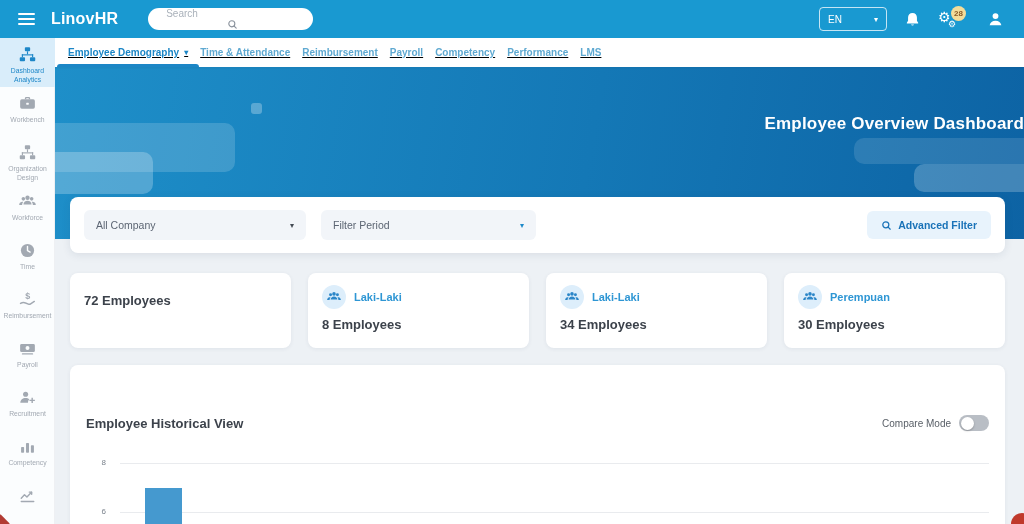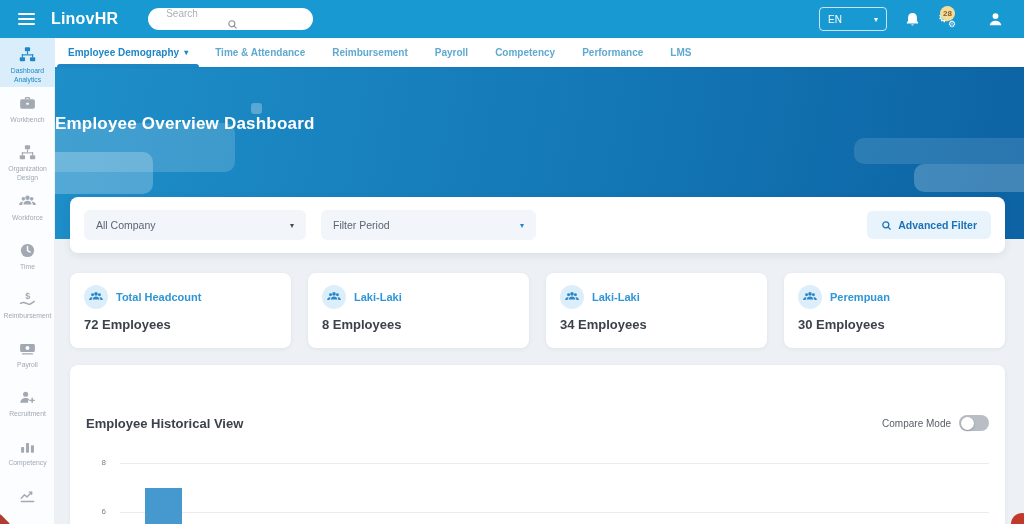--- a/index.html
+++ b/index.html
@@ -17,48 +17,48 @@
   .search-wrap input::placeholder { color:#a9b1ba; }
   .search-wrap svg { width:11px; height:11px; color:#8a929c; }
   .top-right { margin-left:auto; display:flex; align-items:center; gap:17px; }
   .lang { width:68px; height:24px; border:1px solid rgba(255,255,255,.75); border-radius:4px; display:flex; align-items:center; justify-content:space-between; padding:0 8px; color:#fff; font-size:10px; cursor:pointer; }
   .lang .caret { font-size:8px; }
   .bell svg, .profile svg { width:17px; height:17px; display:block; }
   .bell, .profile { cursor:pointer; }
   .gear-wrap { position:relative; width:32px; height:26px; color:#fff; cursor:pointer; }
   .gear-big { position:absolute; left:0; top:4px; font-size:14px; line-height:1; }
   .gear-small { position:absolute; left:10px; top:14px; font-size:9px; line-height:1; }
-  .badge { position:absolute; right:15px; top:0; min-width:15px; height:15px; padding:0 2px; border-radius:50%; background:#f3dd9a; color:#8a5a28; font-size:8px; font-weight:700; display:flex; align-items:center; justify-content:center; }
+  .badge { position:absolute; right:4px; top:0; min-width:15px; height:15px; padding:0 2px; border-radius:50%; background:#f3dd9a; color:#8a5a28; font-size:8px; font-weight:700; display:flex; align-items:center; justify-content:center; }
 
   
   .shell { display:flex; height:486px; }
   .sidebar { width:55px; background:#fbfdfe; display:flex; flex-direction:column; overflow:hidden; box-shadow:inset -1px 0 0 #eef0f3; z-index:4; }
   .side-item { display:flex; flex-direction:column; align-items:center; gap:4px; padding:8px 2px 7px; color:#a2a9b2; min-height:49px; cursor:pointer; }
   .side-item svg { width:17px; height:17px; flex:0 0 auto; }
   .side-item .slabel { font-size:6.8px; text-align:center; line-height:1.3; }
   .side-item.active { background:#d9edfa; color:#1d87c8; }
 
   .main { flex:1; display:flex; flex-direction:column; overflow:hidden; }
-  .tabbar { height:29px; background:#fff; display:flex; align-items:center; gap:27px; padding-left:13px; box-shadow:0 1px 2px rgba(0,0,0,.05); position:relative; z-index:3; }
+  .tabbar { height:29px; background:#fff; display:flex; align-items:center; gap:12px; padding-left:13px; box-shadow:0 1px 2px rgba(0,0,0,.05); position:relative; z-index:3;text-decoration:underline; }
   .tab { font-size:10px; font-weight:600; color:#5fa9d1; height:29px; display:flex; align-items:center; gap:5px; position:relative; cursor:pointer; white-space:nowrap; }
   .tab .tcaret { font-size:8px; }
   .tab.active { color:#1c86c6; font-weight:700; }
   .tab.active::after { content:""; position:absolute; left:-11px; right:-11px; bottom:0; height:3px; background:#1c86c6; border-radius:3px 3px 0 0; }
 
   .content { flex:1; position:relative; background:#edf1f5; overflow:hidden; }
 
   
   .banner { height:172px; background:linear-gradient(100deg,#1e8fc9 0%,#1478b6 55%,#0d63a4 100%); position:relative; overflow:hidden; }
   .deco { position:absolute; background:rgba(255,255,255,.16); border-radius:10px; }
   .deco.d1 { left:-30px; top:56px; width:210px; height:49px; }
   .deco.d2 { left:-42px; top:85px; width:140px; height:42px; background:rgba(255,255,255,.24); }
   .deco.d3 { left:196px; top:36px; width:11px; height:11px; border-radius:3px; background:rgba(255,255,255,.28); }
   .deco.d4 { right:-20px; top:71px; width:190px; height:26px; background:rgba(255,255,255,.12); }
   .deco.d5 { right:-20px; top:97px; width:130px; height:28px; background:rgba(255,255,255,.22); }
-  .banner h1 { color:#fff; text-align:left; font-size:17px; font-weight:700; padding-top:47px; letter-spacing:.2px; position:relative; }
+  .banner h1 { color:#fff; text-align:right; font-size:17px; font-weight:700; padding-top:47px; letter-spacing:.2px; position:relative; }
 
   
   .filter-card { position:relative; z-index:2; margin:-42px 19px 0 15px; height:56px; background:#fff; border-radius:8px; box-shadow:0 2px 8px rgba(40,60,90,.10); display:flex; align-items:center; padding:0 14px; gap:15px; }
   .dropdown { height:30px; background:#f2f5f9; border-radius:6px; display:flex; align-items:center; justify-content:space-between; padding:0 12px; font-size:10.5px; color:#5c6573; cursor:pointer; }
   .dd-company { width:222px; }
   .dd-period { width:215px; }
   .dd-caret { font-size:8px; color:#444b54; }
   .dd-caret.blue { color:#1f8ac9; }
   .adv-btn { margin-left:auto; height:28px; background:#e8f3fc; border-radius:6px; display:flex; align-items:center; gap:6px; padding:0 14px; color:#1a73b8; font-size:10.5px; font-weight:700; cursor:pointer; }
   .adv-btn svg { width:11px; height:11px; }
@@ -277,33 +277,20 @@
             <svg viewBox="0 0 16 16" fill="none" stroke="currentColor" stroke-width="1.8" stroke-linecap="round">
                 <circle cx="7" cy="7" r="4.4"></circle>
                 <path d="M10.4 10.4l3 3"></path>
               </svg>
             <span>Advanced Filter</span>
           </div>
         </section>
 
         <section class="stats-row">
           <div class="stat-card">
-            <div class="stat-top">
-              <span class="stat-ico">
-                  <svg viewBox="0 0 18 18" fill="currentColor">
-                    <circle cx="4.6" cy="6.2" r="1.9"></circle>
-                    <circle cx="13.4" cy="6.2" r="1.9"></circle>
-                    <circle cx="9" cy="5" r="2.3"></circle>
-                    <path d="M9 8.2c2.5 0 4.3 1.7 4.3 4H4.7c0-2.3 1.8-4 4.3-4z"></path>
-                    <path d="M3.2 9.3c.5 0 1 .1 1.4.2-.8.8-1.3 1.9-1.3 3.2H.2c0-1.8 1.1-3.1 3-3.4z"></path>
-                    <path d="M14.8 9.3c1.9.3 3 1.6 3 3.4h-3.1c0-1.3-.5-2.4-1.3-3.2.4-.1.9-.2 1.4-.2z"></path>
-                  </svg>
-                </span>
-              <span class="stat-label">Total Headcount</span>
-            </div>
             <div class="stat-value">72 Employees</div>
           </div>
           <div class="stat-card">
             <div class="stat-top">
               <span class="stat-ico">
                   <svg viewBox="0 0 18 18" fill="currentColor">
                     <circle cx="4.6" cy="6.2" r="1.9"></circle>
                     <circle cx="13.4" cy="6.2" r="1.9"></circle>
                     <circle cx="9" cy="5" r="2.3"></circle>
                     <path d="M9 8.2c2.5 0 4.3 1.7 4.3 4H4.7c0-2.3 1.8-4 4.3-4z"></path>

